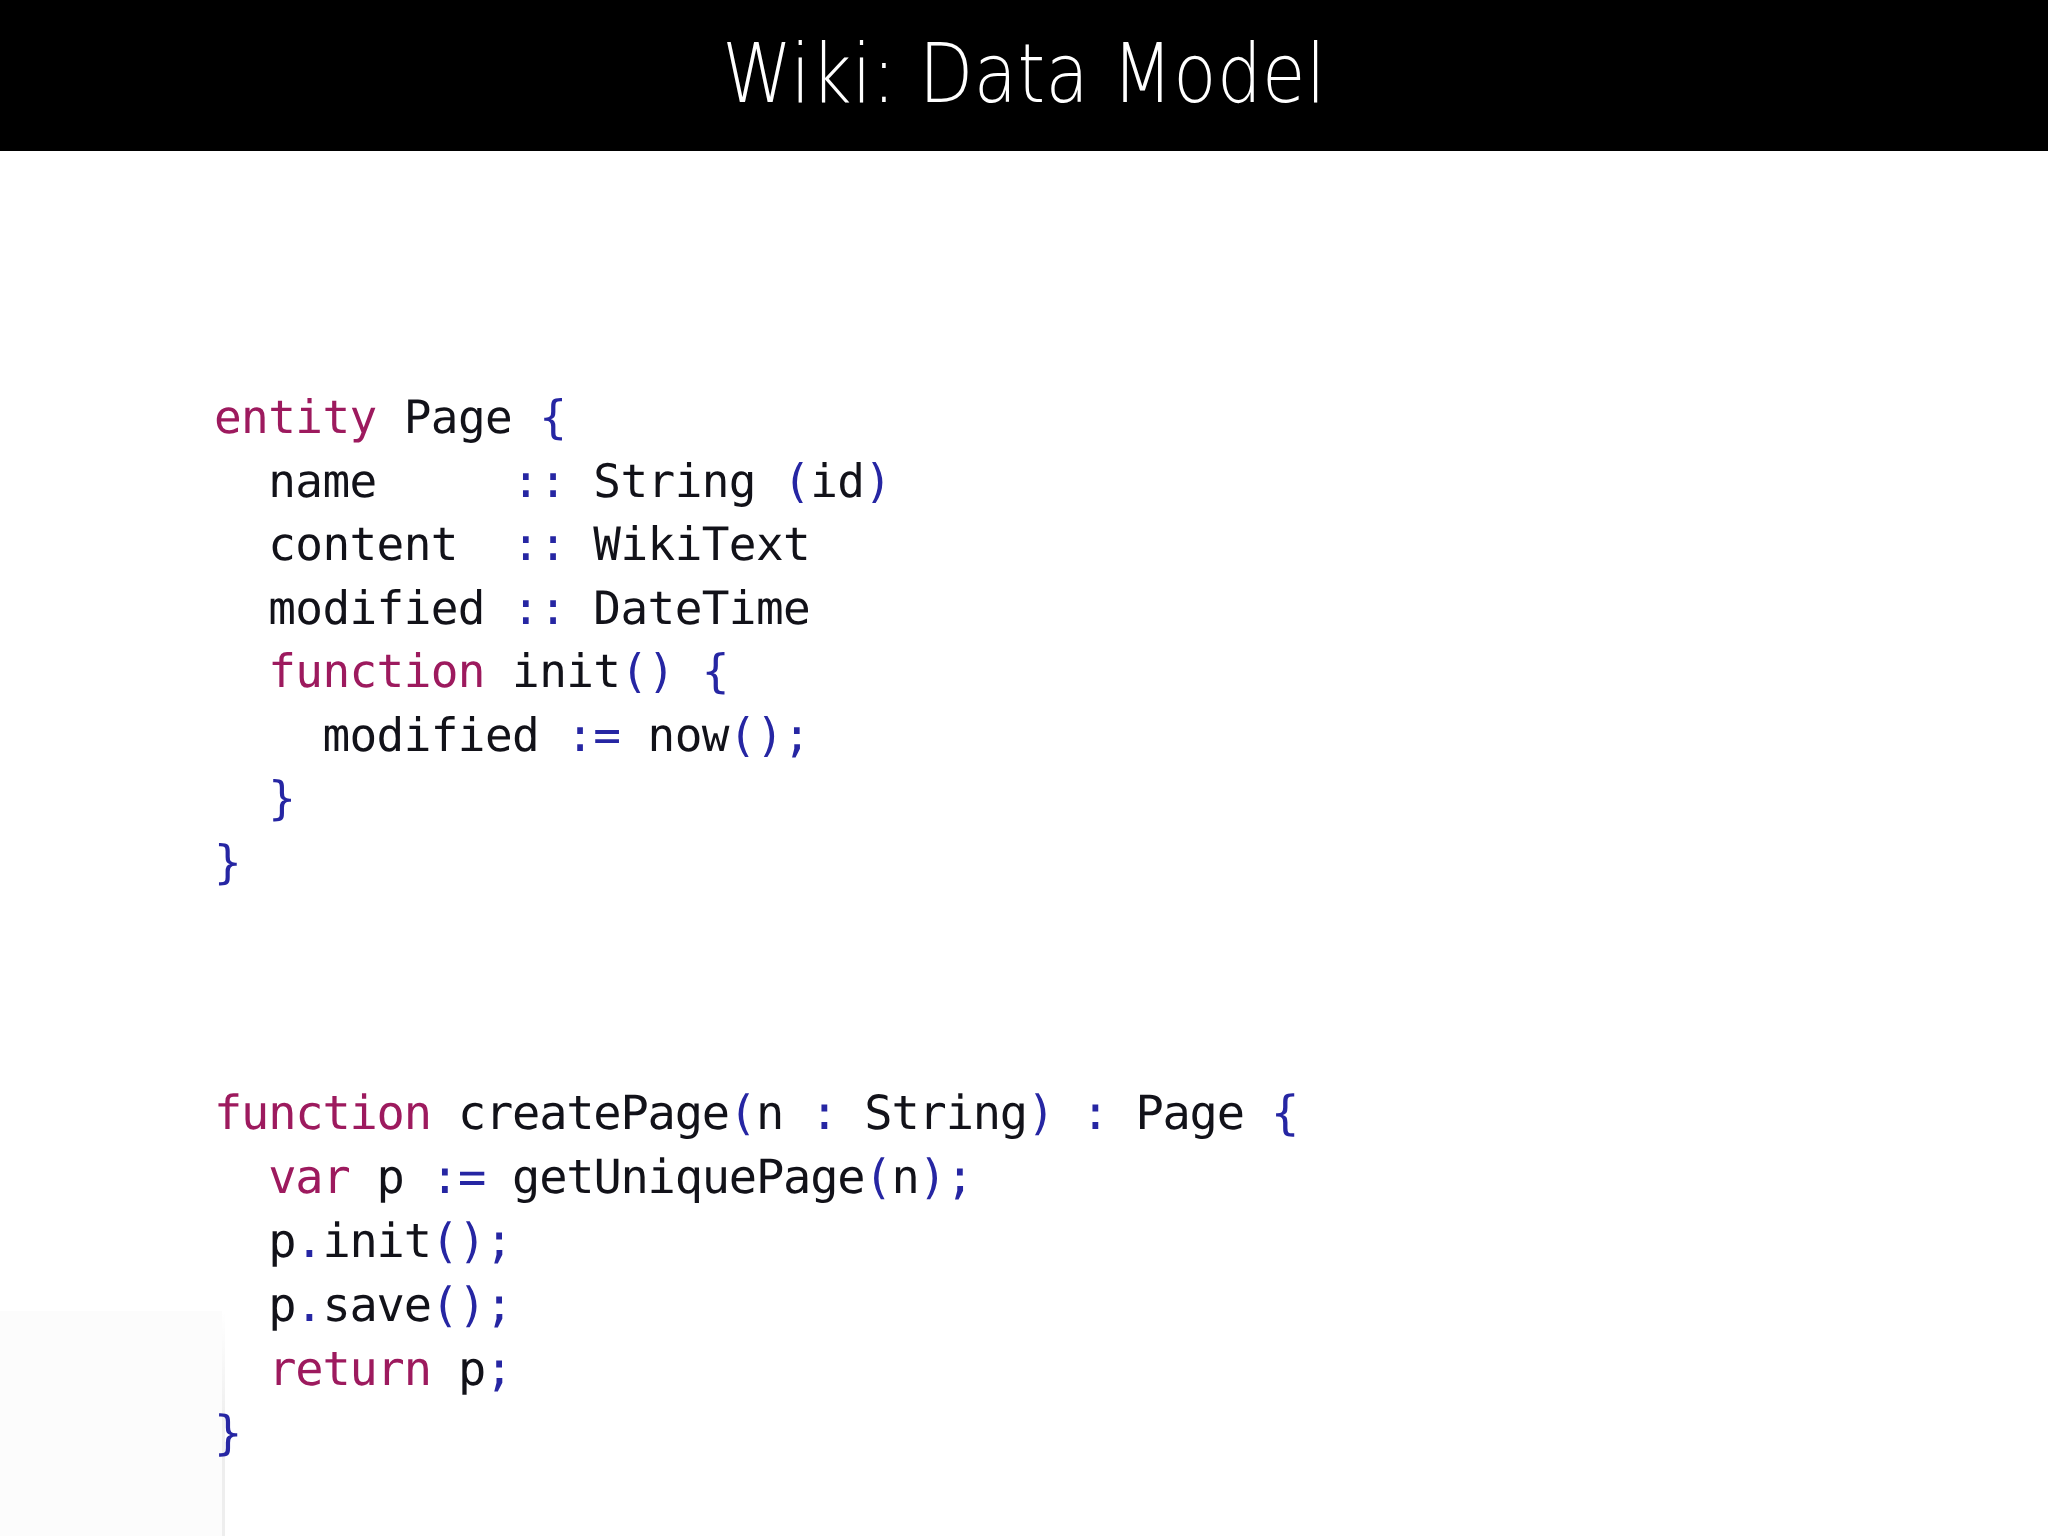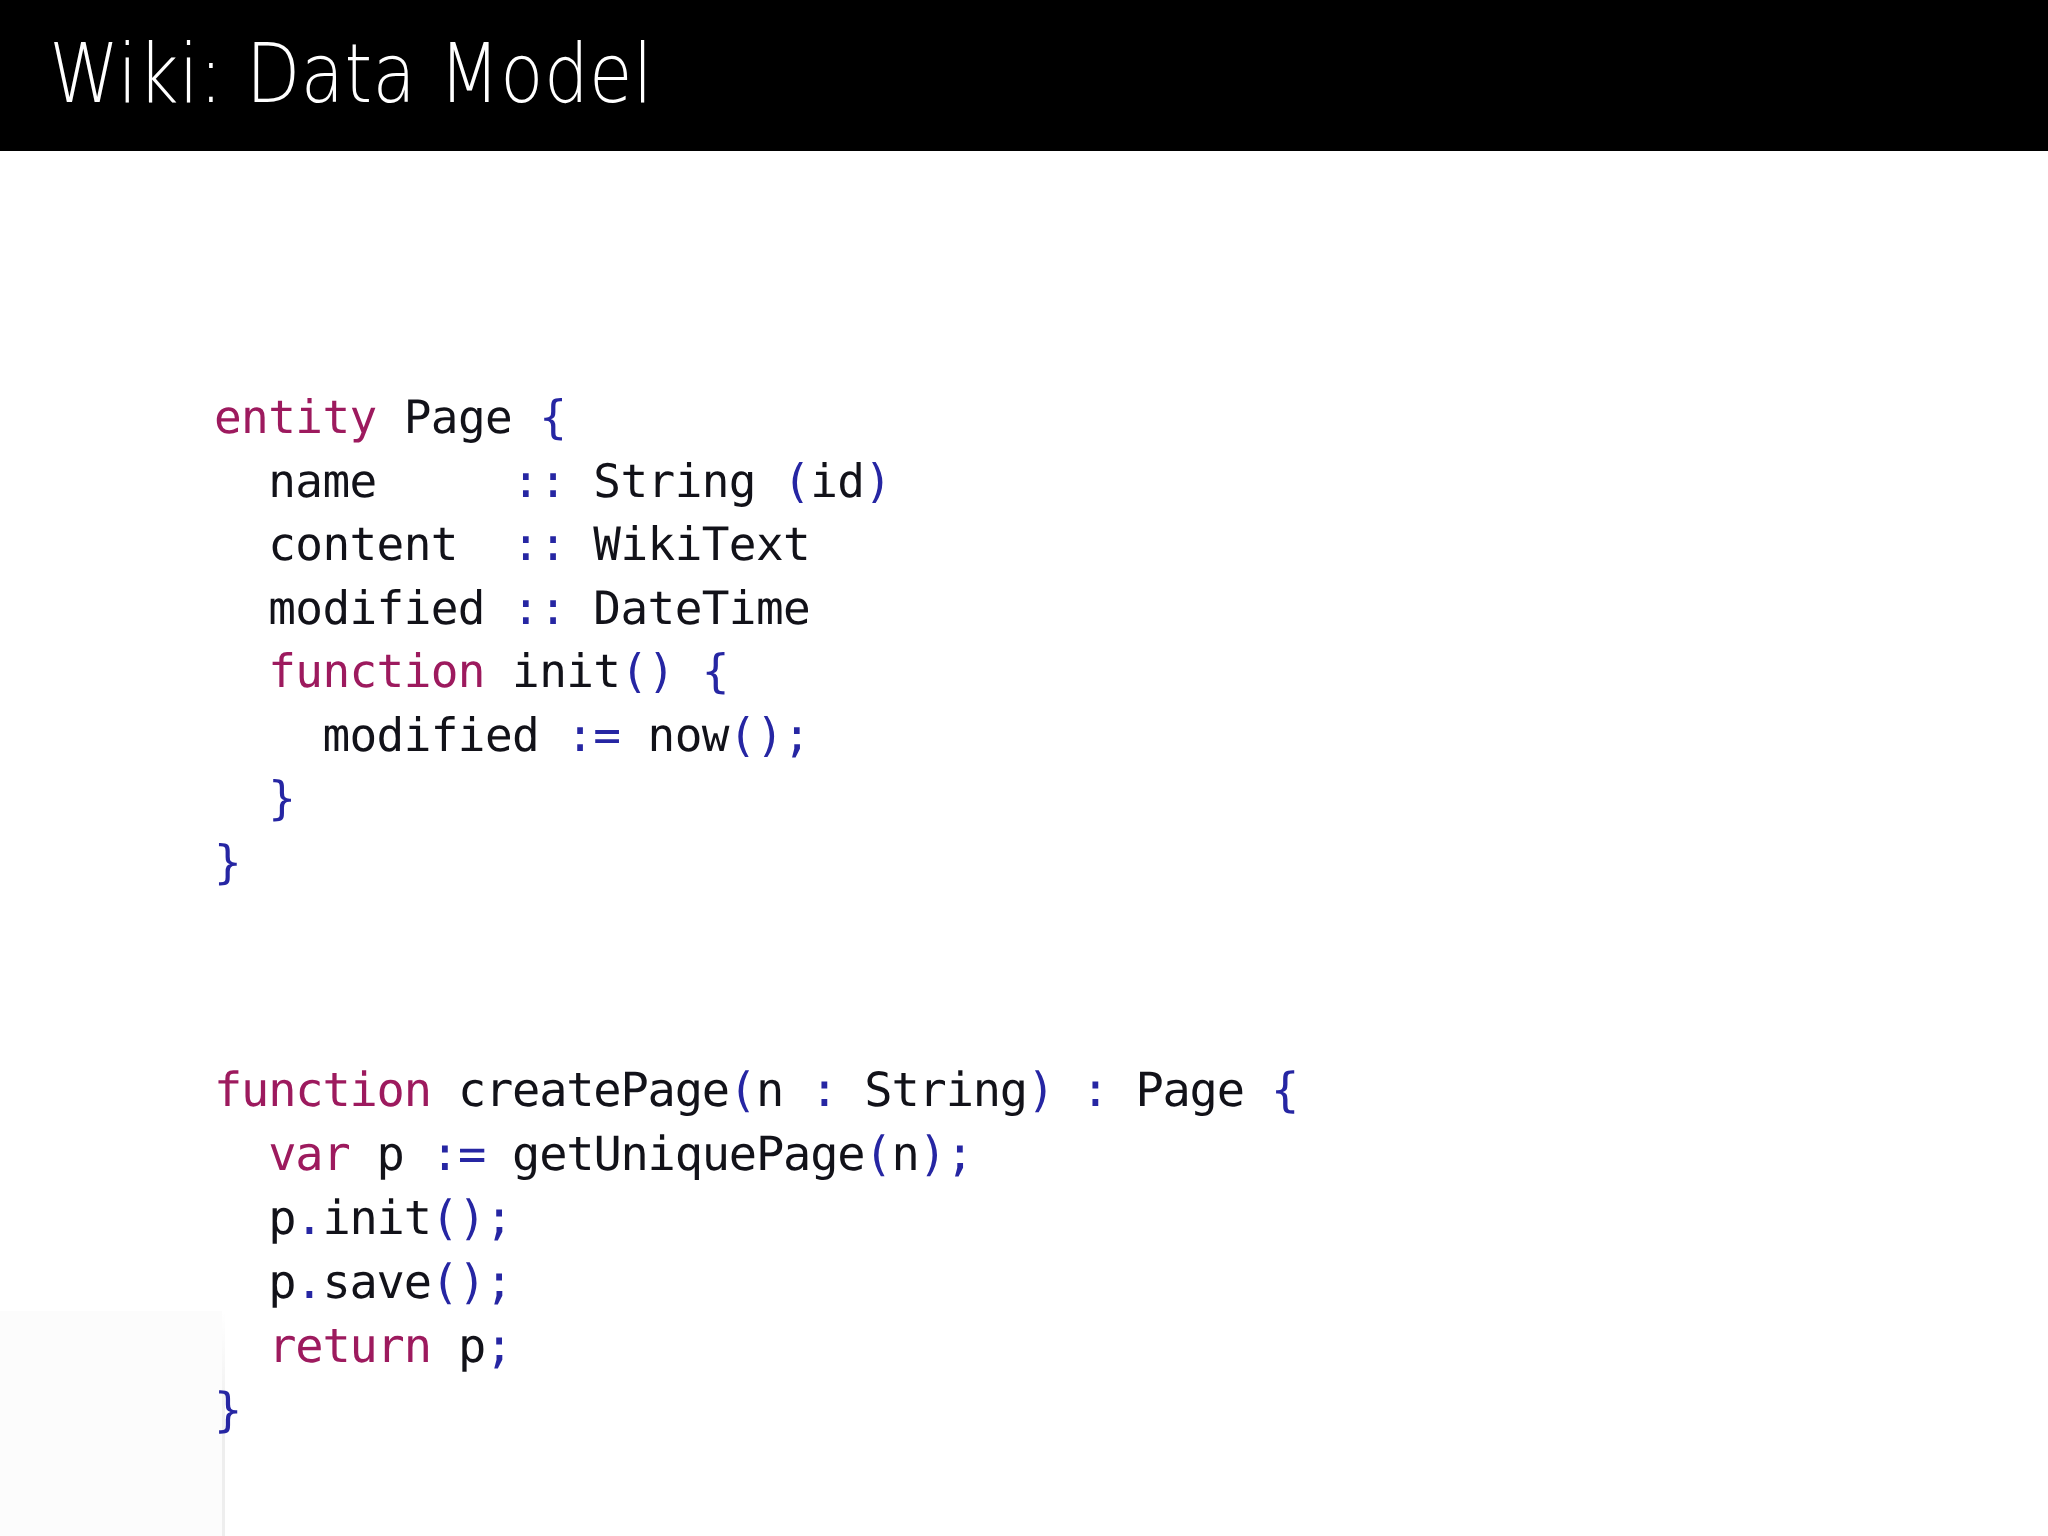--- a/index.html
+++ b/index.html
@@ -25,21 +25,21 @@
   
   .title-bar {
     position: absolute;
     left: 0;
     top: 0;
     width: 2048px;
     height: 151px;
     background: #000000;
     display: flex;
     align-items: center;
-    justify-content: flex-start;
+    justify-content: center;
     overflow: hidden;
   }
   .title-text {
     color: #ffffff;
     font-family: "DejaVu Sans", sans-serif;
     font-size: 82px;
     font-weight: 300;
     letter-spacing: 0.5px;
     line-height: 1;
     transform: scaleX(0.86) translateY(-2px);
@@ -88,21 +88,21 @@
     color: #14141e;
     letter-spacing: -0.6px;
   }
   .code-line {
     height: 63.5px;
     white-space: pre;
   }
 
   
   .code-block.second {
-    top: 908px;
+    top: 931px;
     font-size: 47px;
     letter-spacing: -1.2px;
     line-height: 64px;
   }
   .code-block.second .code-line { height: 64px; }
 
   
   .kw   { color: #9d1a5e; }   
   .id   { color: #121219; }   
   .punc { color: #2626a3; }   

